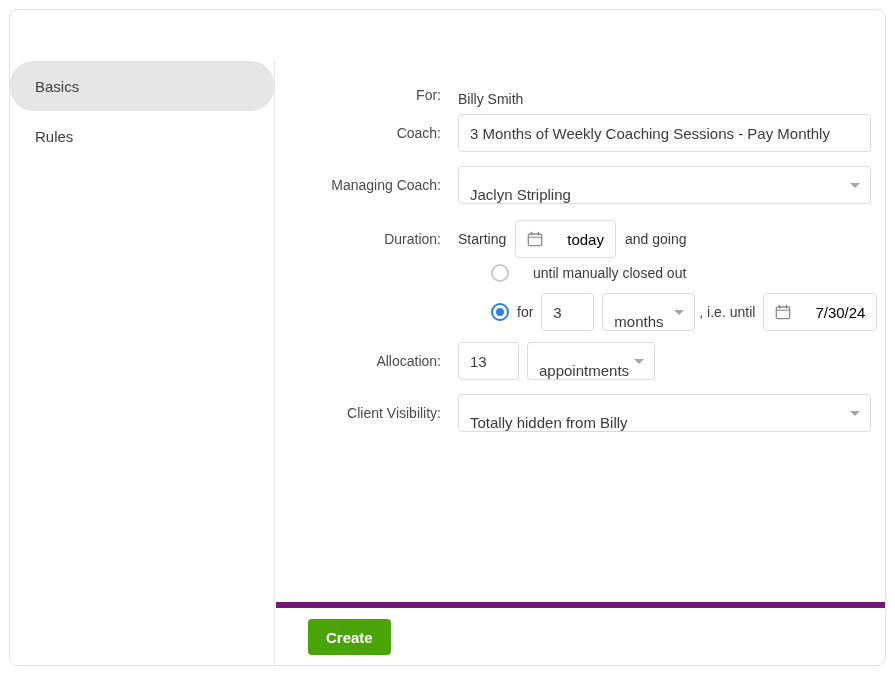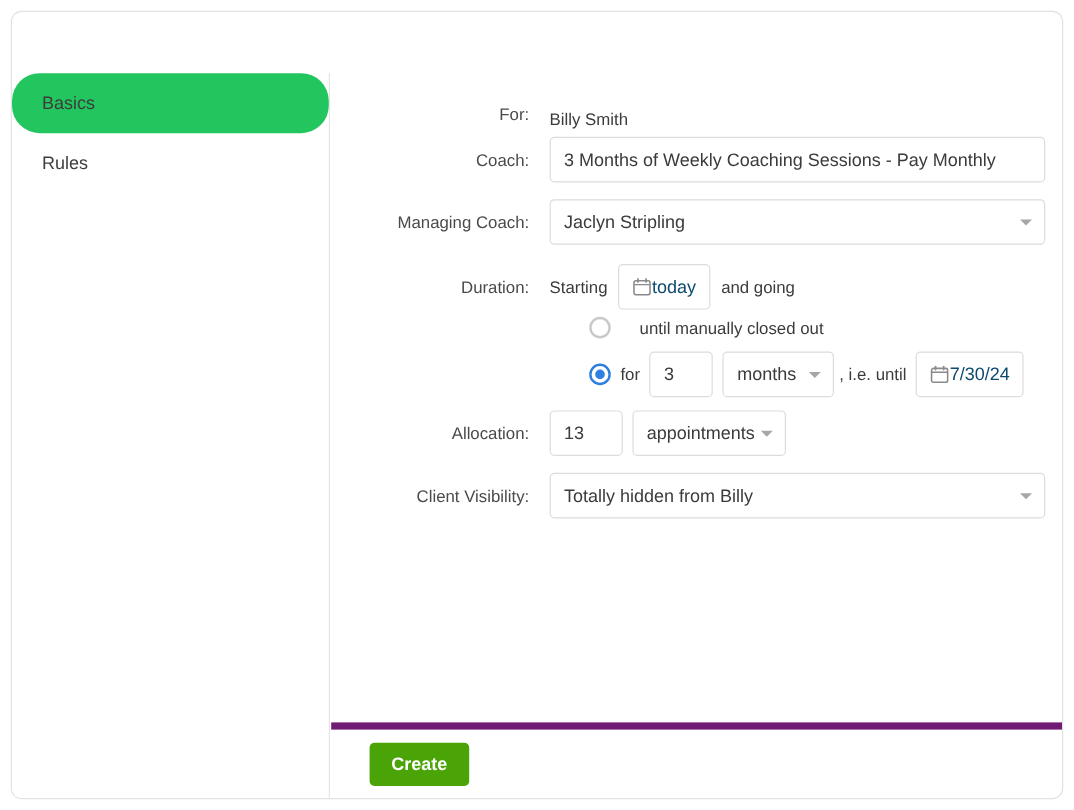--- a/index.html
+++ b/index.html
@@ -97,21 +97,21 @@
     display: flex;
     align-items: center;
     padding-left: 25px;
     font-size: 15px;
     color: #3d3d3d;
     cursor: pointer;
     box-sizing: border-box;
   }
 
   .nav-item.active {
-    background: #22c55e;
+    background: #e5e5e5;
     border-radius: 23px;
   }
 
   .content {
     position: absolute;
     left: 266px;
     top: 0;
     right: 0;
     bottom: 0;
   }
@@ -177,21 +177,21 @@
   }
 
   .selectbox {
     box-sizing: border-box;
     border: 1px solid #dcdcdc;
     border-radius: 4px;
     background: #fff;
     font-size: 15px;
     color: #3b3b3b;
     display: flex;
-    align-items: center;
+    align-items: flex-end;
     padding: 0 11px;
     cursor: pointer;
     position: relative;
   }
 
   .caret {
     position: absolute;
     right: 10px;
     top: 50%;
     margin-top: -2px;
@@ -208,24 +208,24 @@
     white-space: nowrap;
   }
 
   .datefield {
     box-sizing: border-box;
     border: 1px solid #dcdcdc;
     border-radius: 4px;
     background: #fff;
     display: flex;
     align-items: center;
-    gap: 0;
+    gap: 24px;
     padding: 0 11px;
     font-size: 15px;
-    color: #0c4a6e;
+    color: #000000;
     cursor: pointer;
   }
 
   .radio {
     width: 18px;
     height: 18px;
     border-radius: 50%;
     box-sizing: border-box;
     border: 2px solid #c9c9c9;
     background: #fff;

